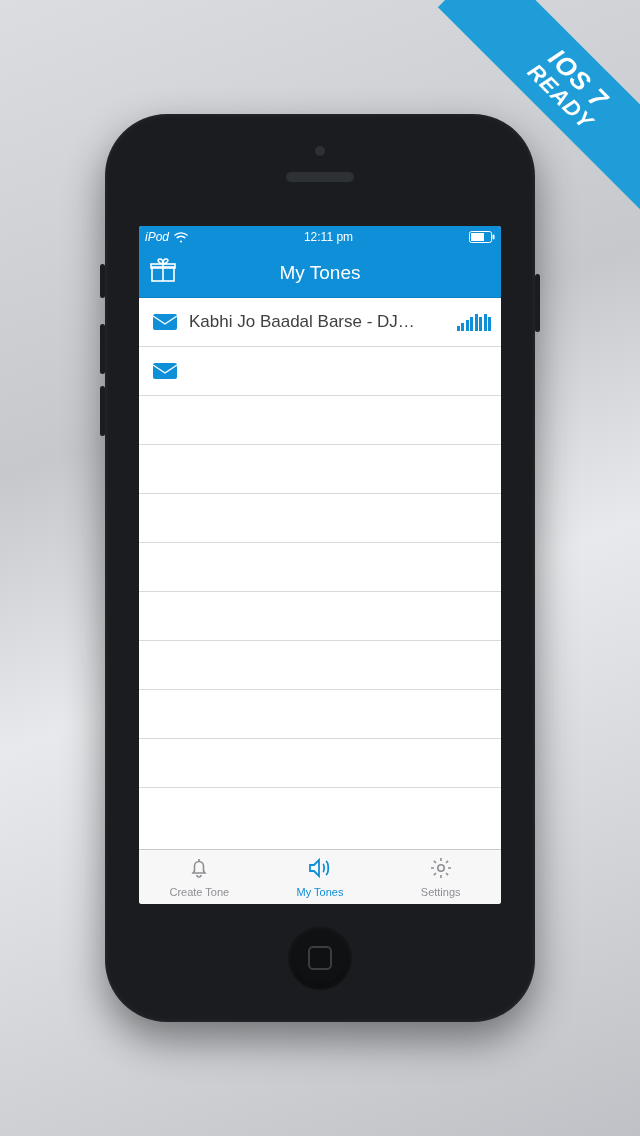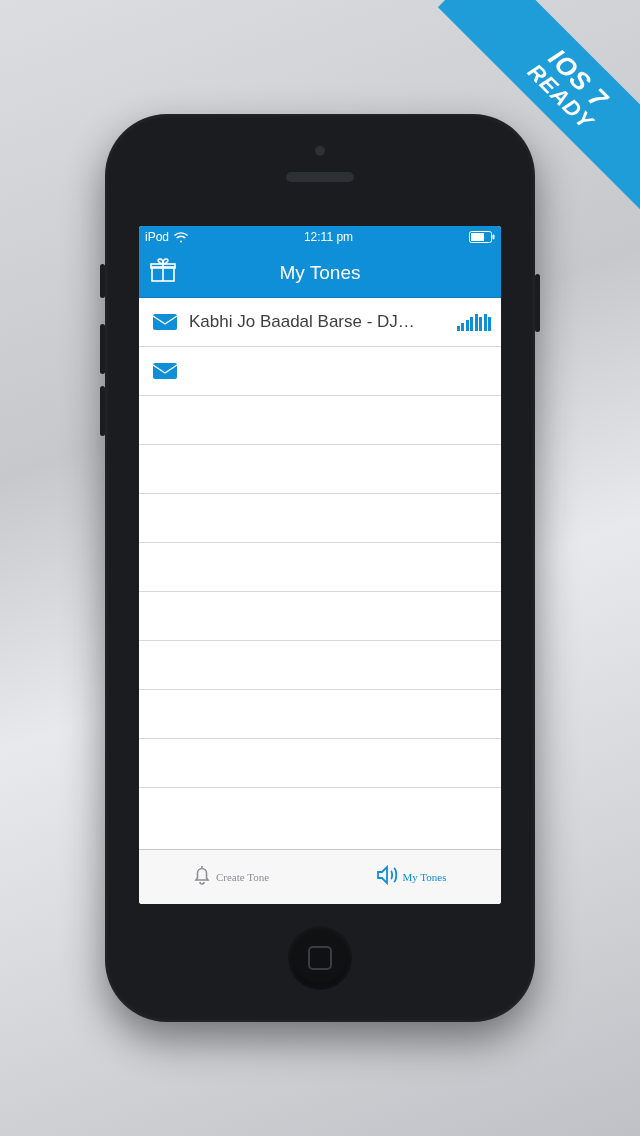--- a/index.html
+++ b/index.html
@@ -69,21 +69,21 @@
     position: relative;
     display: flex; flex-direction: column;
   }
 
   
   .status-bar {
     height: 22px; background: #0f8fd8; color: #fff;
     display: flex; align-items:center; justify-content: space-between;
     font-size: 12px; padding: 0 6px;
   }
-  .status-left, .status-right { display:flex; align-items:center; gap:5px; }
+  .status-left, .status-right { display:flex; align-items:center; gap:5px;font-style:italic; }
   .wifi svg, .battery svg { display:block; }
   .status-time { font-weight:500; }
 
   
   .nav-bar {
     height: 50px; background: #0f8fd8; color:#fff;
     display:flex; align-items:center; justify-content:center;
     position: relative;
     border-bottom: 1px solid #0b7fc0;
   }
@@ -103,21 +103,21 @@
   .mail-icon { width:28px; flex:0 0 28px; display:flex; justify-content:center; }
   .row-title { flex:1; font-size:17px; color:#404040; padding-left:10px; white-space:nowrap; overflow:hidden; text-overflow:ellipsis; }
   .eq-icon { flex:0 0 30px; display:flex; align-items:flex-end; gap:1.5px; height:18px; padding-left:4px; }
   .eq-icon span{ width:3px; background:#0f8fd8; display:block; }
 
   
   .tab-bar {
     height: 55px; background: #f7f7f8; border-top:1px solid #c9c9cd;
     display:flex;
   }
-  .tab { flex:1; display:flex; align-items:center; justify-content:center; gap:2px;font-family:Liberation Serif, serif; }
+  .tab { flex:1; display:flex; flex-direction:column; align-items:center; justify-content:center; gap:2px; }
   .tab-label { font-size:11px; color:#8e8e93; }
   .tab.active .tab-label { color:#0f8fd8; }
   .tab svg { stroke:#8e8e93; }
   .tab.active svg { stroke:#0f8fd8; }
 
 </style>
 </head>
 <body>
 
 <div class="ribbon">
@@ -221,18 +221,27 @@
       <div class="tab active">
         <span>
           <svg width="26" height="24" viewBox="0 0 26 24" fill="none" stroke-width="1.8">
             <path d="M3 9h4l5-5v16l-5-5H3z"></path>
             <path d="M16 8c1.5 1 1.5 7 0 8"></path>
             <path d="M19 5c3 2 3 12 0 14"></path>
           </svg>
         </span>
         <span class="tab-label">My Tones</span>
       </div>
+      <div class="tab">
+        <span>
+          <svg width="24" height="24" viewBox="0 0 24 24" fill="none" stroke-width="1.6">
+            <circle cx="12" cy="12" r="3.2"></circle>
+            <path d="M12 2v3M12 19v3M2 12h3M19 12h3M4.9 4.9l2.1 2.1M17 17l2.1 2.1M19.1 4.9L17 7M7 17l-2.1 2.1"></path>
+          </svg>
+        </span>
+        <span class="tab-label">Settings</span>
+      </div>
     </div>
 
   </div>
 
   <div class="home-btn"></div>
 </div>
 
 </body></html>

